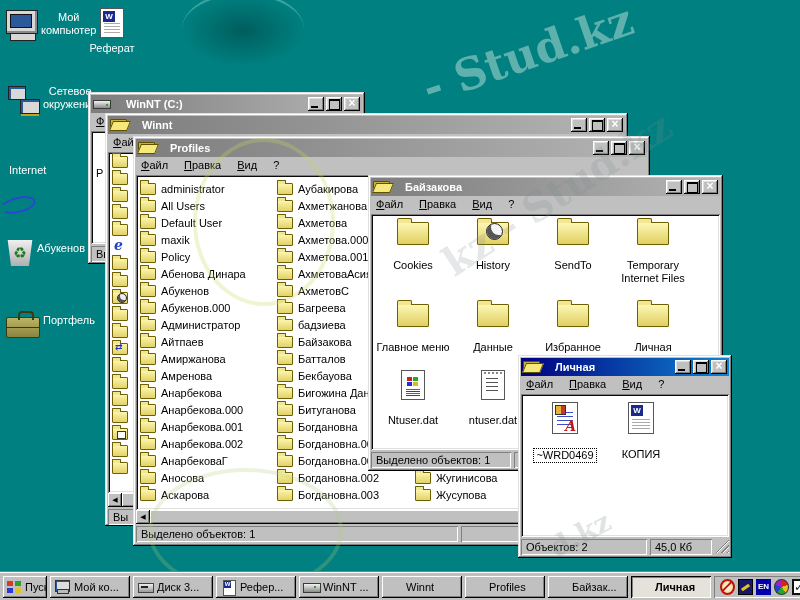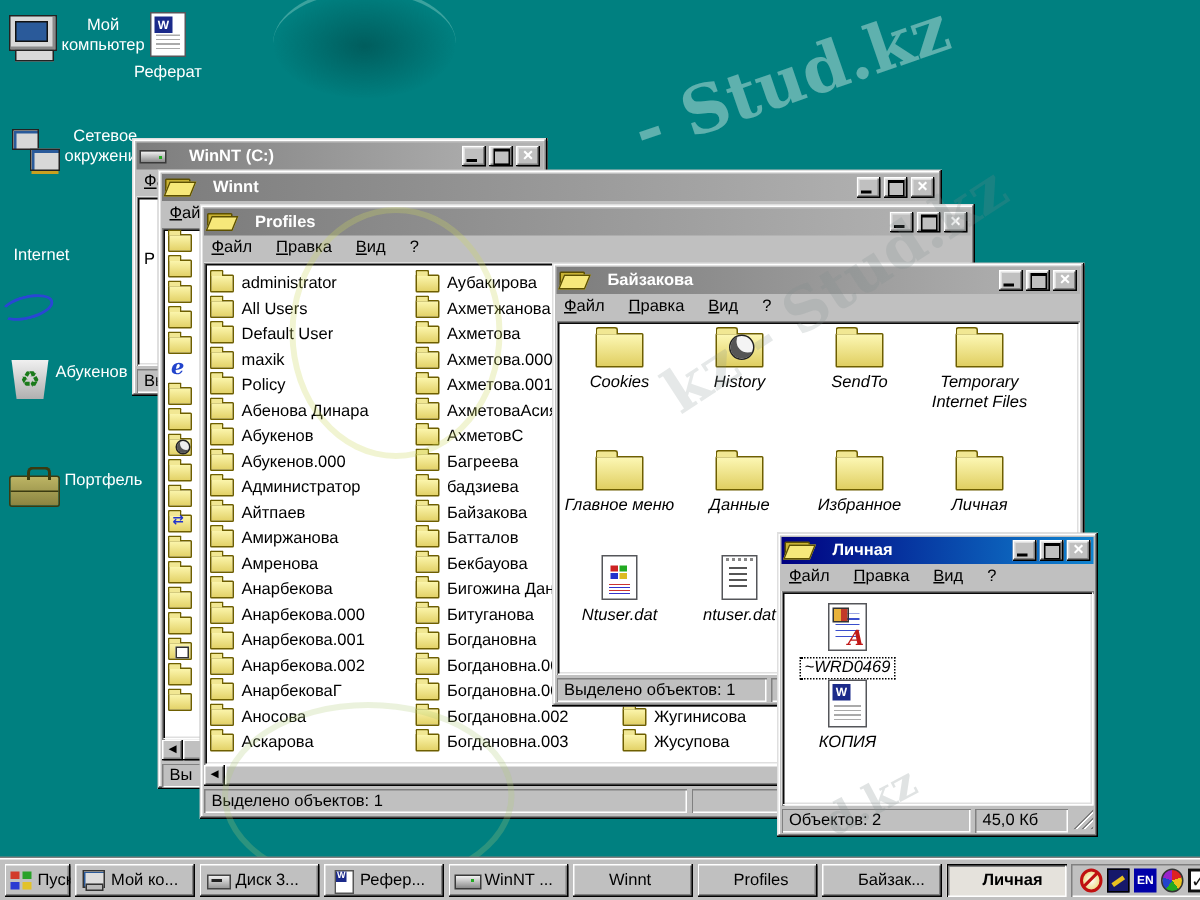--- a/index.html
+++ b/index.html
@@ -110,24 +110,24 @@
   .stripcol { position:absolute; left:4px; top:4px; display:flex; flex-direction:column; gap:5px; }
   #win-profiles { left:133px; top:136px; width:517px; height:410px; z-index:12; }
   #win-profiles .content { height:335px; margin-top:1px; position:relative; overflow:hidden; }
   .pcol { position:absolute; top:5px; display:flex; flex-direction:column; }
   .pcol.c1 { left:4px; } .pcol.c2 { left:141px; } .pcol.c3 { left:279px; top:294px; }
   .lrow { height:17px; display:flex; align-items:center; gap:5px; white-space:nowrap; }
   #win-bayz { left:368px; top:175px; width:355px; height:296px; z-index:13; }
   #win-bayz .content { height:236px; margin-top:1px; position:relative; overflow:hidden; }
   .icon-row { position:absolute; left:2px; display:flex; }
   .icon-row.r1 { top:8px; } .icon-row.r2 { top:90px; } .icon-row.r3 { top:156px; }
-  .icell { width:80px; display:flex; flex-direction:column; align-items:center; gap:4px; text-align:center; line-height:13px;font-style:italic; }
+  .icell { width:80px; display:flex; flex-direction:column; align-items:center; gap:14px; text-align:center; line-height:13px; }
   #win-lich { left:518px; top:355px; width:214px; height:203px; z-index:14; }
   #win-lich .content { height:143px; margin-top:1px; position:relative; overflow:hidden; }
-  #win-lich .icon-row { top:8px; left:6px;flex-direction:column; }
+  #win-lich .icon-row { top:8px; left:6px; }
   #win-lich .icell { width:76px; }
   .flabel.selected { border:1px dotted #000; padding:0 2px; }
 
   
   #taskbar { position:absolute; left:0; top:572px; width:800px; height:28px; background:#c0c0c0;
              border-top:1px solid #fff; box-shadow:0 -1px 0 #808080; display:flex; align-items:center; padding:0 3px; gap:3px; z-index:30; }
   .task-btn { height:22px; background:#c0c0c0; display:flex; align-items:center; gap:4px; padding:0 4px; white-space:nowrap; overflow:hidden;
              box-shadow: inset -1px -1px 0 #000, inset 1px 1px 0 #fff, inset -2px -2px 0 #808080; }
   #start-btn { width:44px; font-weight:normal; flex:none; }
   .task-btn.app { width:80px; flex:none;text-align:center; }

